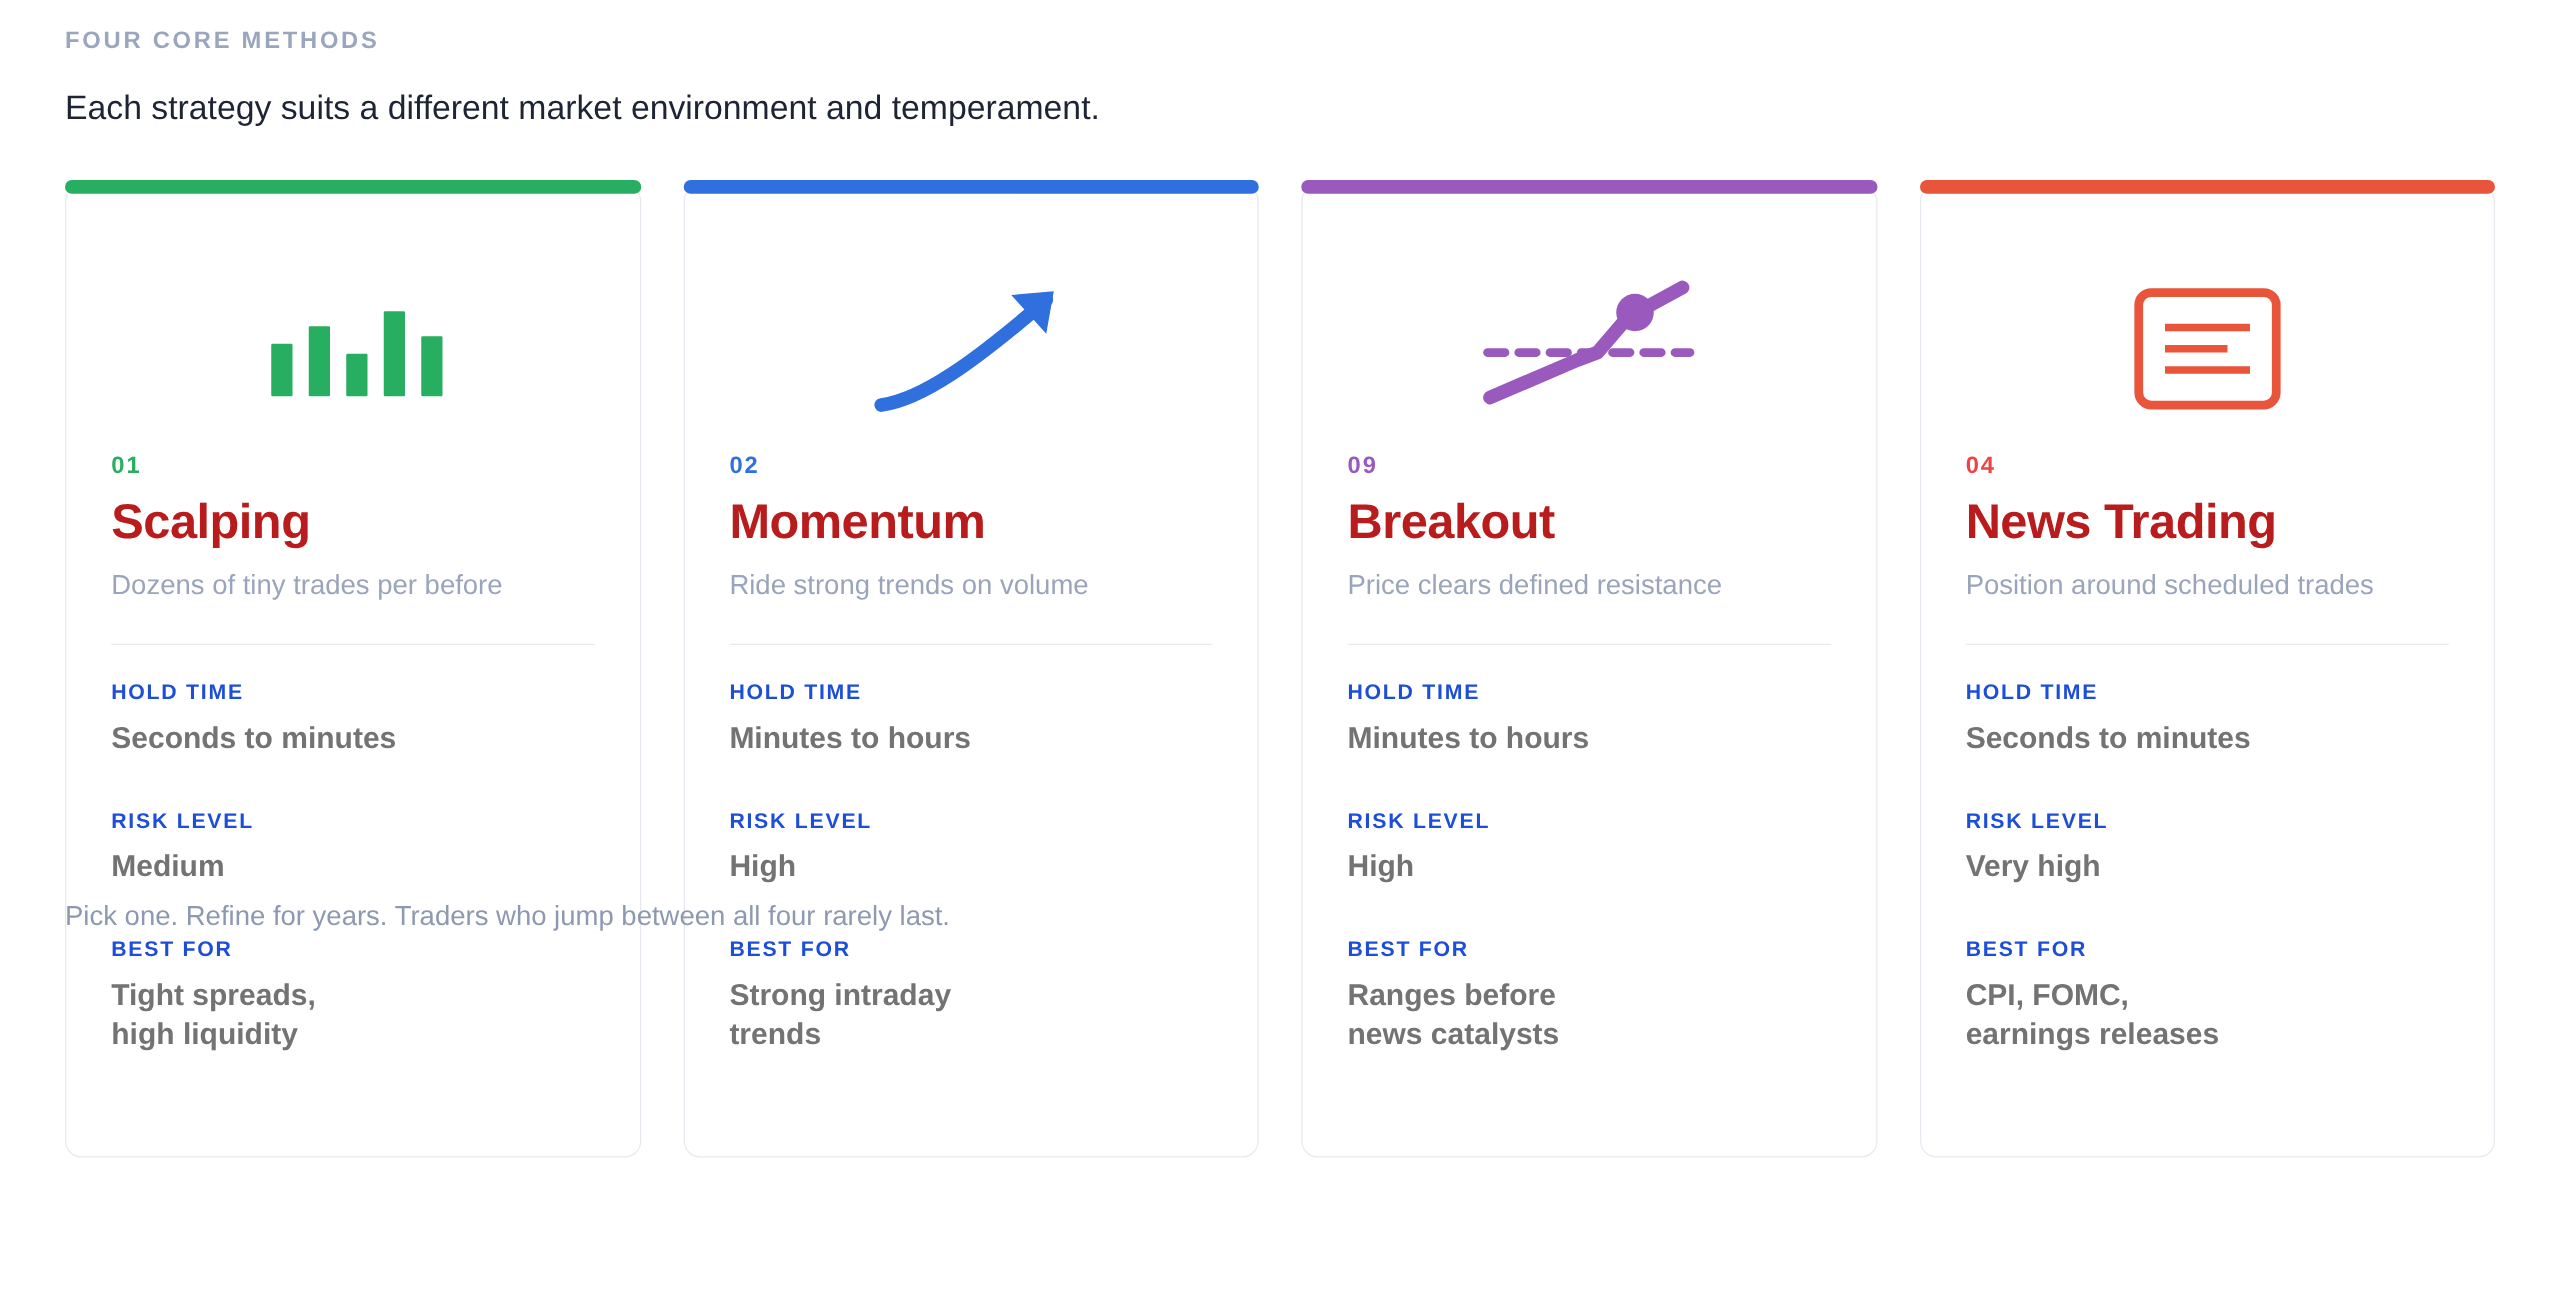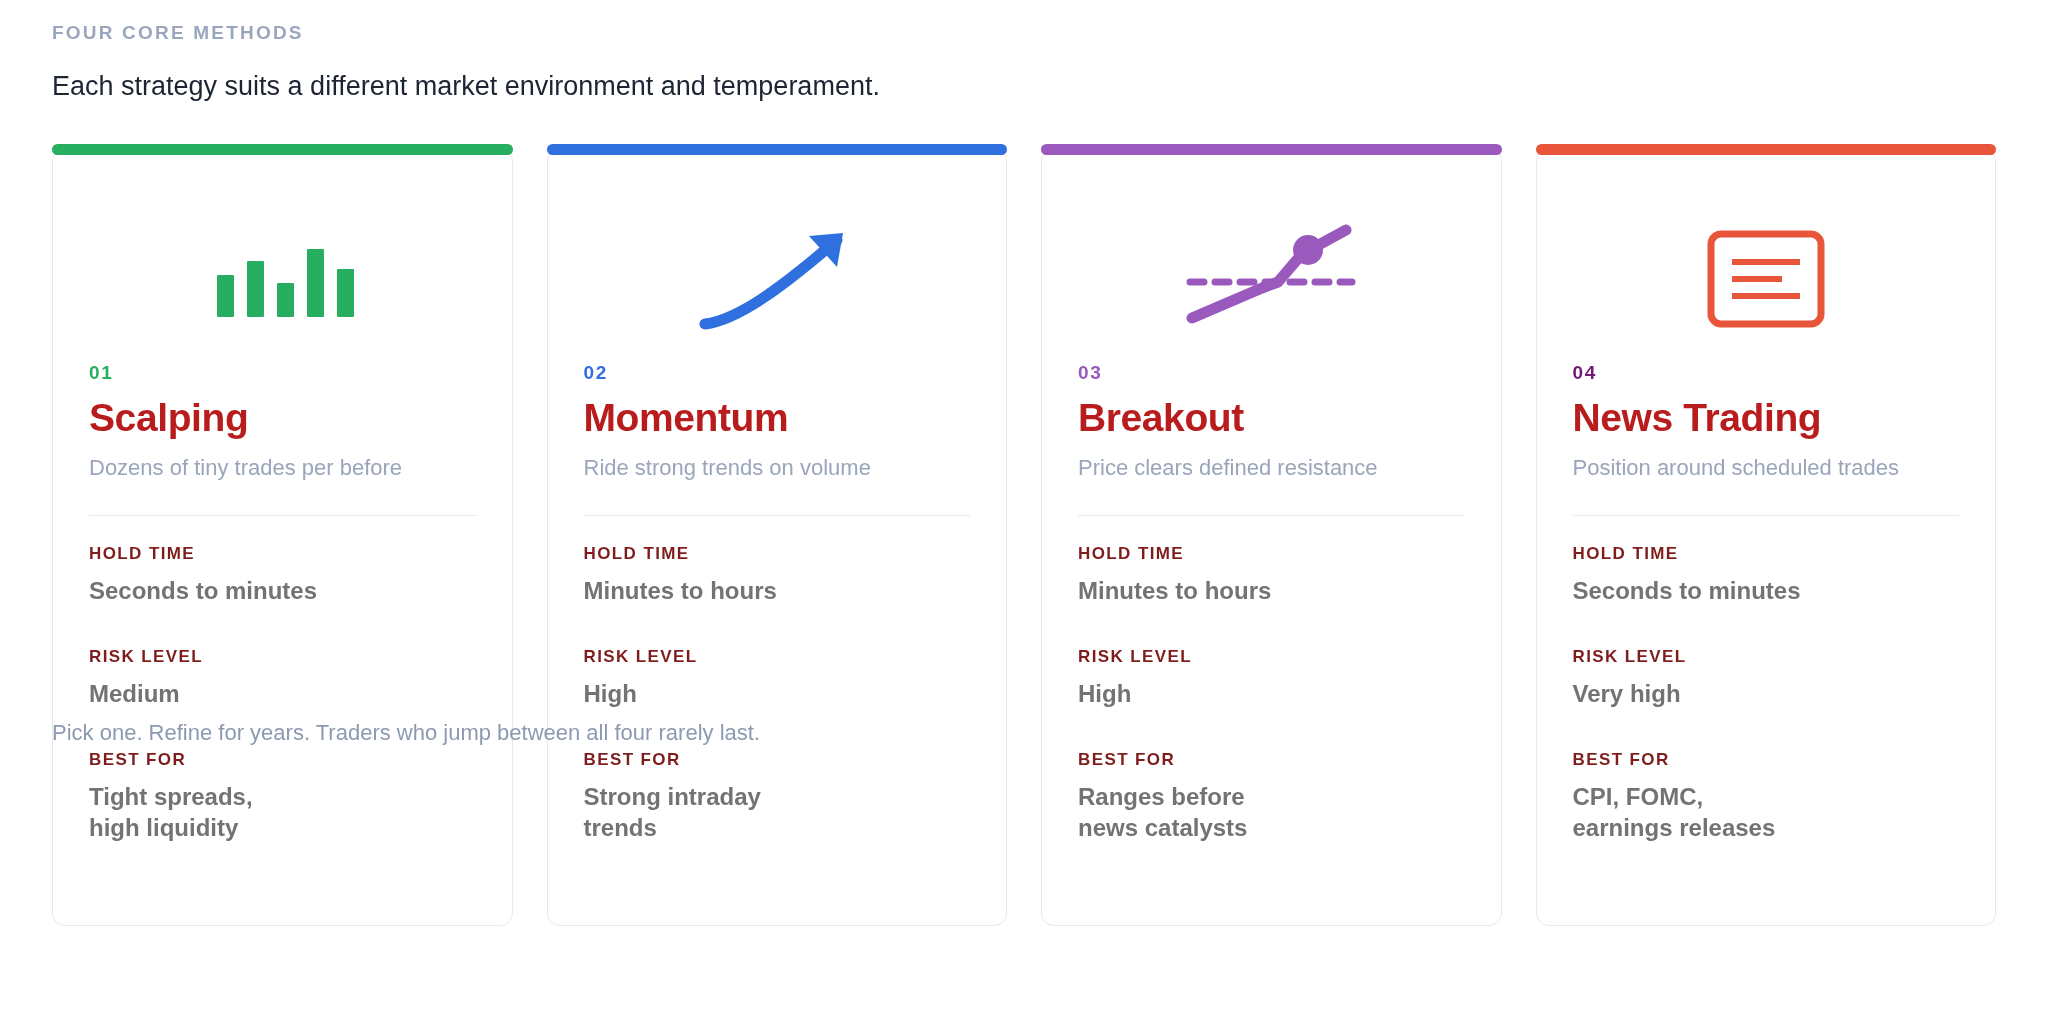--- a/index.html
+++ b/index.html
@@ -111,21 +111,21 @@
   
   .meta {
     margin-top: 28px;
   }
   .meta + .meta { margin-top: 41px; }
 
   .meta-label {
     font-size: 17px;
     font-weight: 700;
     letter-spacing: 1.4px;
-    color: #7f1d1d;
+    color: #1d4ed8;
     text-transform: uppercase;
     line-height: 1.2;
     margin-bottom: 10px;
   }
 
   .meta-value {
     font-size: 24px;
     font-weight: 700;
     color: #737373;
     line-height: 1.32;
@@ -223,21 +223,21 @@
       <div class="accent" style="background:#9a59bd"></div>
 
       <div class="icon-wrap">
         <svg width="170" height="110" viewBox="0 0 170 110" aria-hidden="true">
           <line x1="4" y1="58" x2="166" y2="58" stroke="#9a59bd" stroke-width="7" stroke-linecap="round" stroke-dasharray="14 11"></line>
           <path d="M6 94 L76 64 L92 58 L116 30 L160 6" fill="none" stroke="#9a59bd" stroke-width="11" stroke-linecap="round" stroke-linejoin="round"></path>
           <circle cx="122" cy="26" r="15" fill="#9a59bd"></circle>
         </svg>
       </div>
 
-      <div class="num" style="color:#9a59bd">03</div>
+      <div class="num" style="color:#9a59bd">09</div>
       <div class="title">Breakout</div>
       <div class="tagline">Price clears defined resistance</div>
 
       <div class="divider"></div>
 
       <div class="meta">
         <div class="meta-label">HOLD TIME</div>
         <div class="meta-value">Minutes to hours</div>
       </div>
       <div class="meta">
@@ -256,21 +256,21 @@
 
       <div class="icon-wrap">
         <svg width="120" height="100" viewBox="0 0 120 100" aria-hidden="true">
           <rect x="5" y="5" width="110" height="90" rx="10" fill="none" stroke="#e9553a" stroke-width="7"></rect>
           <line x1="26" y1="33" x2="94" y2="33" stroke="#e9553a" stroke-width="6" stroke-linecap="butt"></line>
           <line x1="26" y1="50" x2="76" y2="50" stroke="#e9553a" stroke-width="6" stroke-linecap="butt"></line>
           <line x1="26" y1="67" x2="94" y2="67" stroke="#e9553a" stroke-width="6" stroke-linecap="butt"></line>
         </svg>
       </div>
 
-      <div class="num" style="color:#701a75">04</div>
+      <div class="num" style="color:#ef4444">04</div>
       <div class="title">News Trading</div>
       <div class="tagline">Position around scheduled trades</div>
 
       <div class="divider"></div>
 
       <div class="meta">
         <div class="meta-label">HOLD TIME</div>
         <div class="meta-value">Seconds to minutes</div>
       </div>
       <div class="meta">

